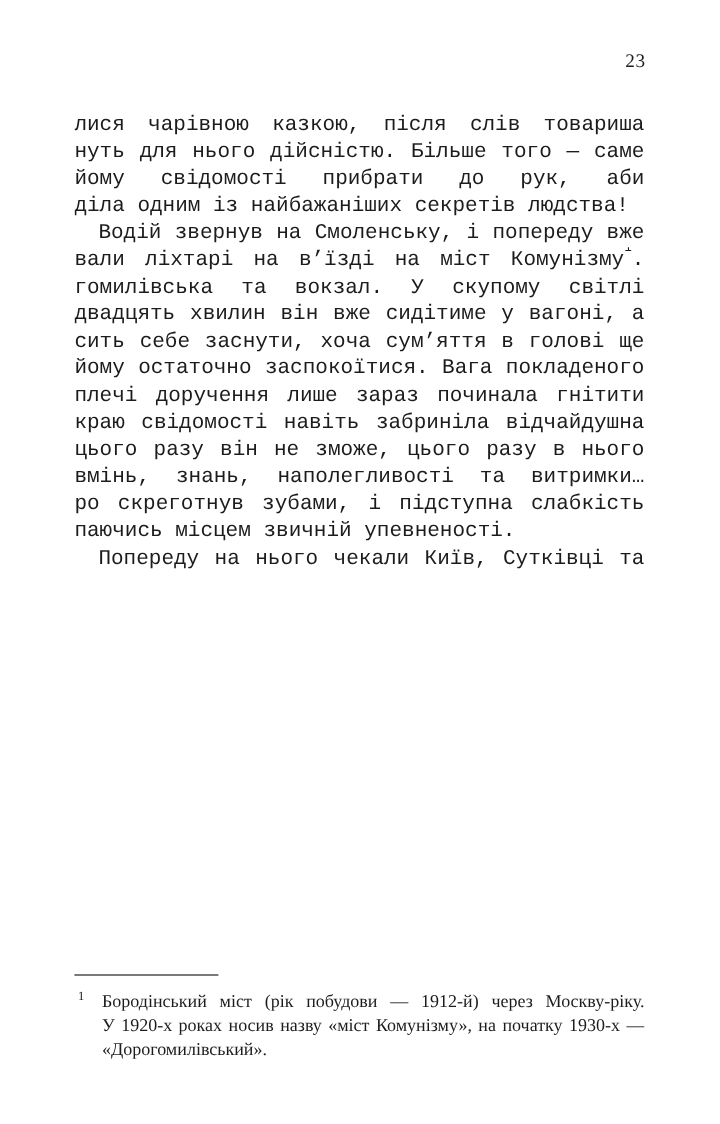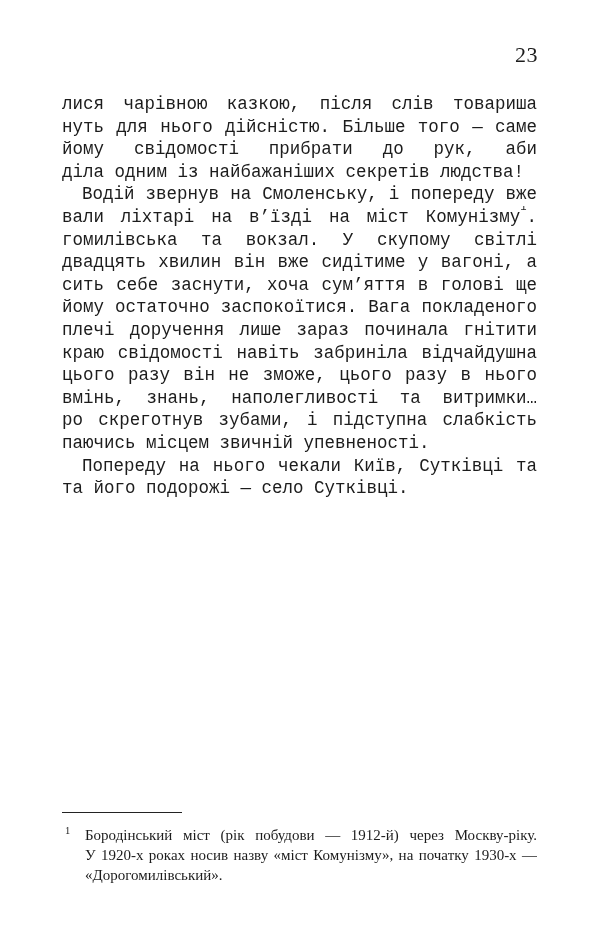--- a/index.html
+++ b/index.html
@@ -13,21 +13,21 @@
     height: 937px;
     background: #ffffff;
     color: #1c1c1c;
     font-family: "Liberation Serif", "DejaVu Serif", serif;
     overflow: hidden;
   }
   .page-number {
     position: absolute;
     top: 44px;
     right: 62px;
-    font-size: 22px;
+    font-size: 16px;
     line-height: 1;
     letter-spacing: 0.5px;
   }
   .body-text {
     position: absolute;
     left: 62px;
     width: 475px;
     top: 93px;
     font-size: 17.5px;
     font-family: Liberation Mono, monospace;
@@ -106,21 +106,20 @@
     <div class="line j">двадцять хвилин він вже сидітиме у вагоні, а далі приму-</div>
     <div class="line j">сить себе заснути, хоча сум’яття в голові ще довго не дасть</div>
     <div class="line j">йому остаточно заспокоїтися. Вага покладеного на його</div>
     <div class="line j">плечі доручення лише зараз починала гнітити його, і на</div>
     <div class="line j">краю свідомості навіть забриніла відчайдушна думка, що</div>
     <div class="line j">цього разу він не зможе, цього разу в нього не стане сил,</div>
     <div class="line j">вмінь, знань, наполегливості та витримки… Андрій похму-</div>
     <div class="line j">ро скреготнув зубами, і підступна слабкість зникла, посту-</div>
     <div class="line last">паючись місцем звичній упевненості.</div>
     <div class="line j ind">Попереду на нього чекали Київ, Сутківці та кінцева ме-</div>
-    <div class="line last">та його подорожі — село Сутківці.</div>
   </div>
 
   <div class="footnote">
     <div class="fn-rule"></div>
     <div class="fn-body">
       <span class="fn-marker">1</span>
       <div class="fn-line j">Бородінський міст (рік побудови — 1912-й) через Москву-ріку.</div>
       <div class="fn-line j">У 1920-х роках носив назву «міст Комунізму», на початку 1930-х —</div>
       <div class="fn-line last">«Дорогомилівський».</div>
     </div>

